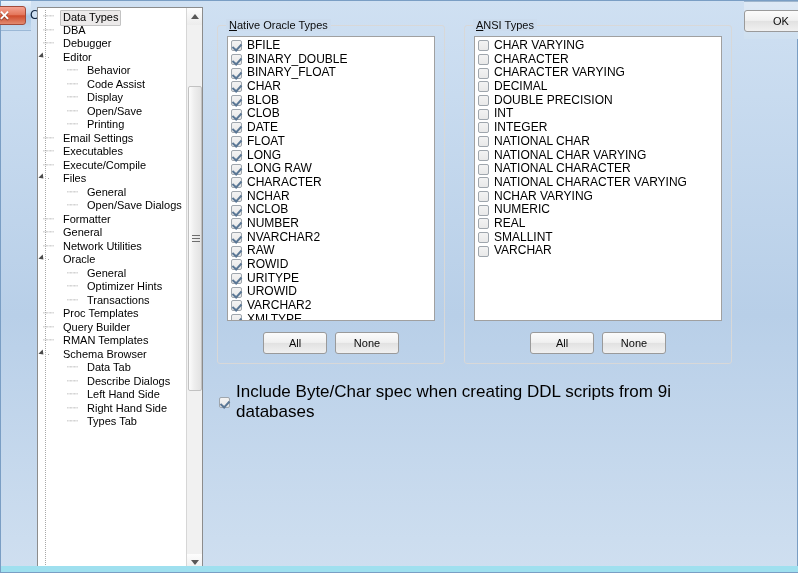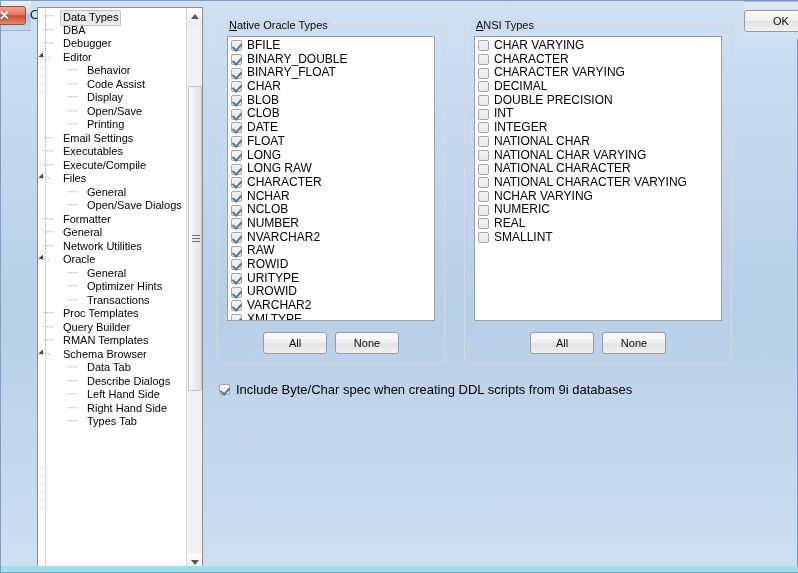--- a/index.html
+++ b/index.html
@@ -236,21 +236,21 @@
     background: linear-gradient(180deg,#fbfbfb 0%, #f0f0f0 47%, #e2e2e2 52%, #f0f0f0 100%);
     display: flex; align-items: center; justify-content: center;
     cursor: default;
   }
 
   
   #ddl-line {
     display: flex; align-items: center;
     margin-top: 18px;
     margin-left: 2px;
-    font-size: 13px;
+    font-size: 17px;
   }
   #ddl-line .cb { margin-right: 6px; }
 
   
   #footer {
     flex: 0 0 38px;
     height: 38px;
     position: relative;
     border-top: 1px solid #9fb6cd;
     background: linear-gradient(180deg,#dee9f5 0%, #cfe0f0 100%);
@@ -517,20 +517,24 @@
                 <span class="ltext">NUMERIC</span>
               </div>
               <div class="lrow">
                 <span class="cb"></span>
                 <span class="ltext">REAL</span>
               </div>
               <div class="lrow">
                 <span class="cb"></span>
                 <span class="ltext">SMALLINT</span>
               </div>
+              <div class="lrow">
+                <span class="cb"></span>
+                <span class="ltext">VARCHAR</span>
+              </div>
             </div>
           <div class="gb-buttons">
             <div class="btn">All</div>
             <div class="btn">None</div>
           </div>
         </div>
 
       </div>
 
       <div id="ddl-line">

